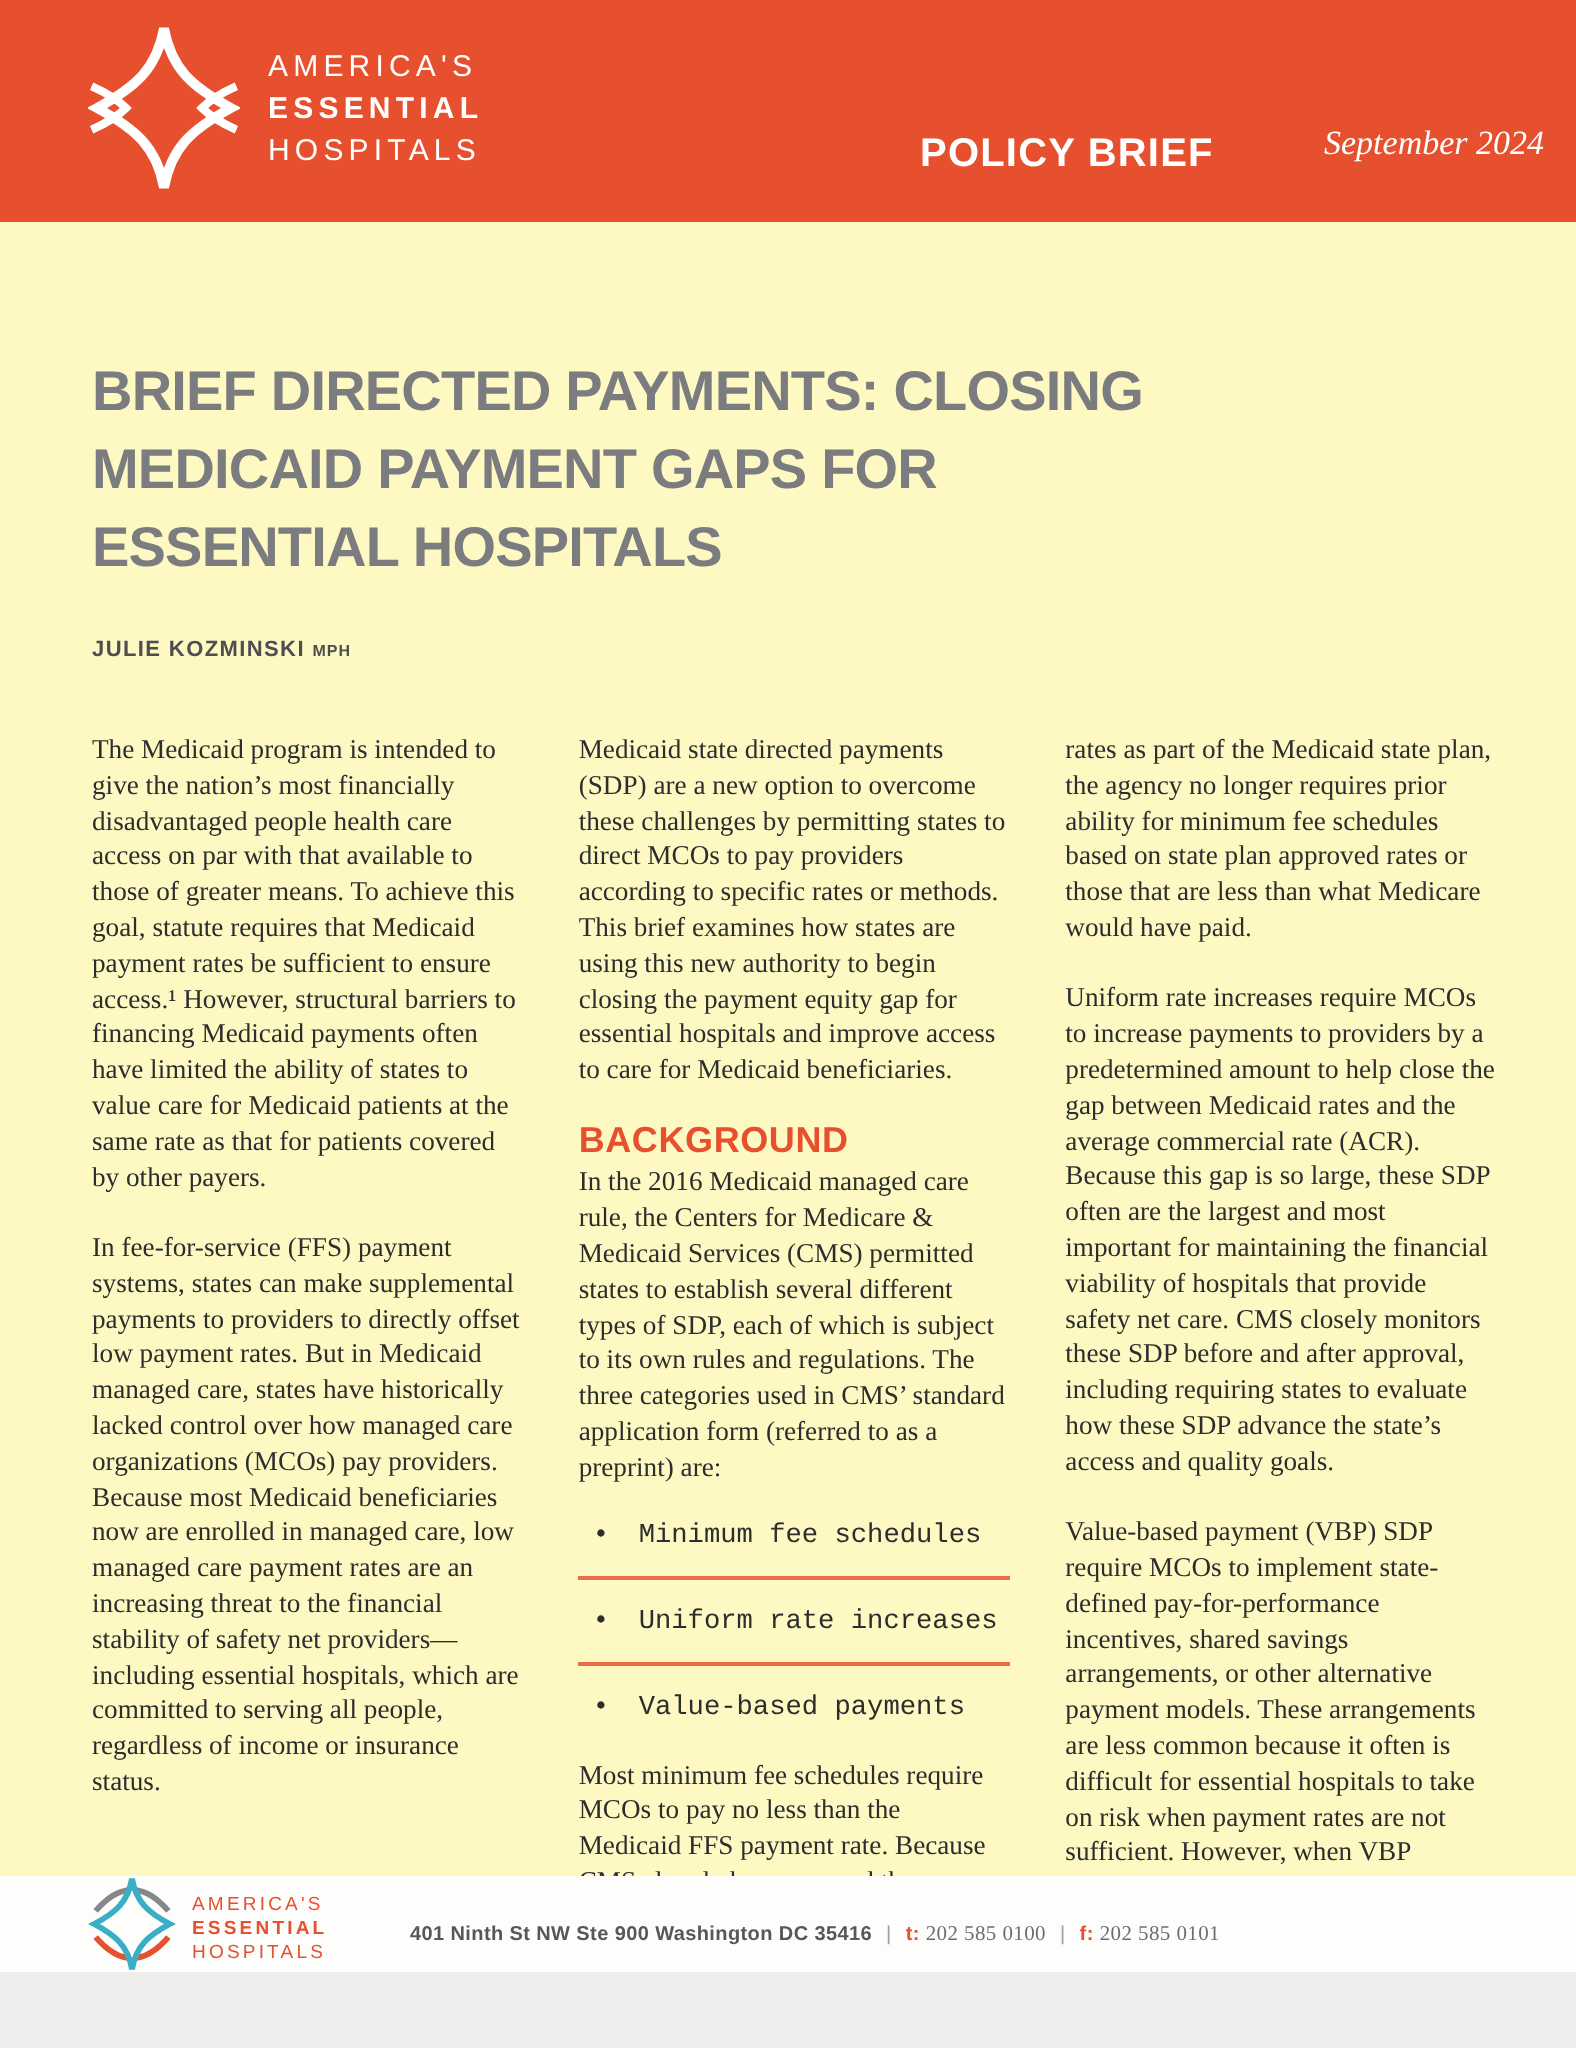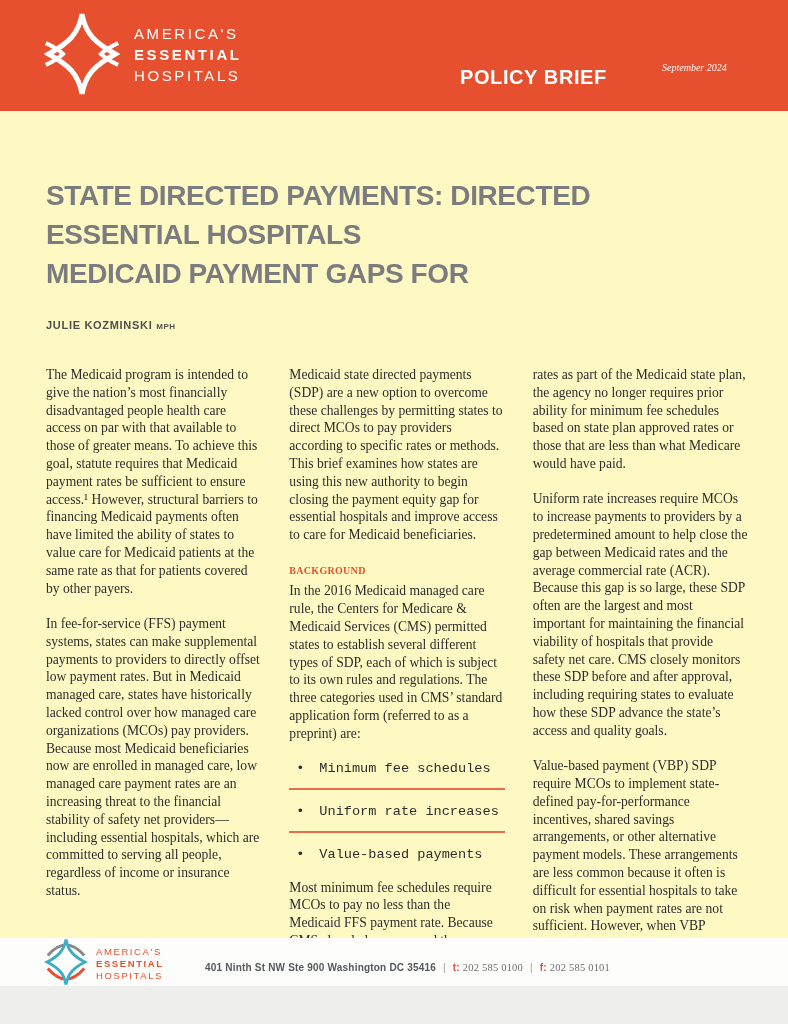--- a/index.html
+++ b/index.html
@@ -11,42 +11,42 @@
   
   .header{position:absolute;left:0;top:0;width:788px;height:111px;background:#E6502E;}
   .brand{position:absolute;left:44px;top:11px;display:flex;align-items:center;gap:14px;}
   .brand svg{display:block;}
   .brand-text{color:#fff;font-family:"Liberation Sans",sans-serif;font-size:15px;line-height:21px;letter-spacing:2.6px;}
   .brand-text .bold{font-weight:bold;}
   .policy-brief{
     position:absolute;left:460px;top:66px;color:#fff;
     font-family:"Liberation Sans",sans-serif;font-weight:bold;font-size:20px;letter-spacing:0.6px;
   }
-  .issue-date{position:absolute;left:662px;top:62px;color:#fff;font-style:italic;font-size:10px;}
+  .issue-date{position:absolute;left:662px;top:62px;color:#fff;font-style:italic;font-size:17px;}
   
   .doc-title{
     position:absolute;left:46px;top:176px;width:580px;
     color:#7B7C7F;font-family:"Liberation Sans",sans-serif;font-weight:bold;
     font-size:28px;line-height:39px;letter-spacing:-0.4px;
   }
   .author{
     position:absolute;left:46px;top:319px;color:#4E4E50;
     font-family:"Liberation Sans",sans-serif;font-weight:bold;font-size:11px;letter-spacing:0.7px;
   }
   .author .cred{font-size:8px;letter-spacing:0.5px;}
   
   .columns{
     position:absolute;left:46px;top:366px;width:702px;
     display:grid;grid-template-columns:1fr 1fr 1fr;column-gap:28px;
   }
   .col{font-size:13.6px;line-height:17.8px;color:#2D2D2D;}
   .col p{margin:0 0 17.6px 0;}
   .section-heading{
-    color:#E6502E;font-family:Liberation Serif, serif;font-weight:bold;
-    font-size:10px;letter-spacing:0.3px;margin:0 0 3px 0;
+    color:#E6502E;font-family:Liberation Sans, sans-serif;font-weight:bold;
+    font-size:18px;letter-spacing:0.3px;margin:0 0 3px 0;
   }
   ul.sdp-list{list-style:none;margin:0 0 15px 0;padding:0;font-family:Liberation Mono, monospace;}
   ul.sdp-list li{position:relative;padding-left:30px;margin:0;}
   ul.sdp-list li::before{content:"\2022";position:absolute;left:7px;top:0;}
   .bullet-rule{border:none;border-top:2px solid #EB6B4B;margin:10px 0 13px 0;}
   
   .footer{position:absolute;left:0;top:938px;width:788px;height:48px;background:#fdfdfc;}
   .footer-brand{position:absolute;left:44px;top:0;display:flex;align-items:center;gap:8px;}
   .footer-brand-text{
     color:#E6502E;font-family:"Liberation Sans",sans-serif;
@@ -85,23 +85,23 @@
         <div>AMERICA'S</div>
         <div class="bold">ESSENTIAL</div>
         <div>HOSPITALS</div>
       </div>
     </div>
     <div class="policy-brief">POLICY BRIEF</div>
     <div class="issue-date">September 2024</div>
   </div>
 
   <div class="doc-title">
-    <div>STATE DIRECTED PAYMENTS: DIRECTED</div>
+    <div>BRIEF DIRECTED PAYMENTS: CLOSING</div>
+    <div>MEDICAID PAYMENT GAPS FOR</div>
     <div>ESSENTIAL HOSPITALS</div>
-    <div>MEDICAID PAYMENT GAPS FOR</div>
   </div>
 
   <div class="author">
     <span>JULIE KOZMINSKI</span>
     <span class="cred">MPH</span>
   </div>
 
   <div class="columns">
 
     <div class="col">

